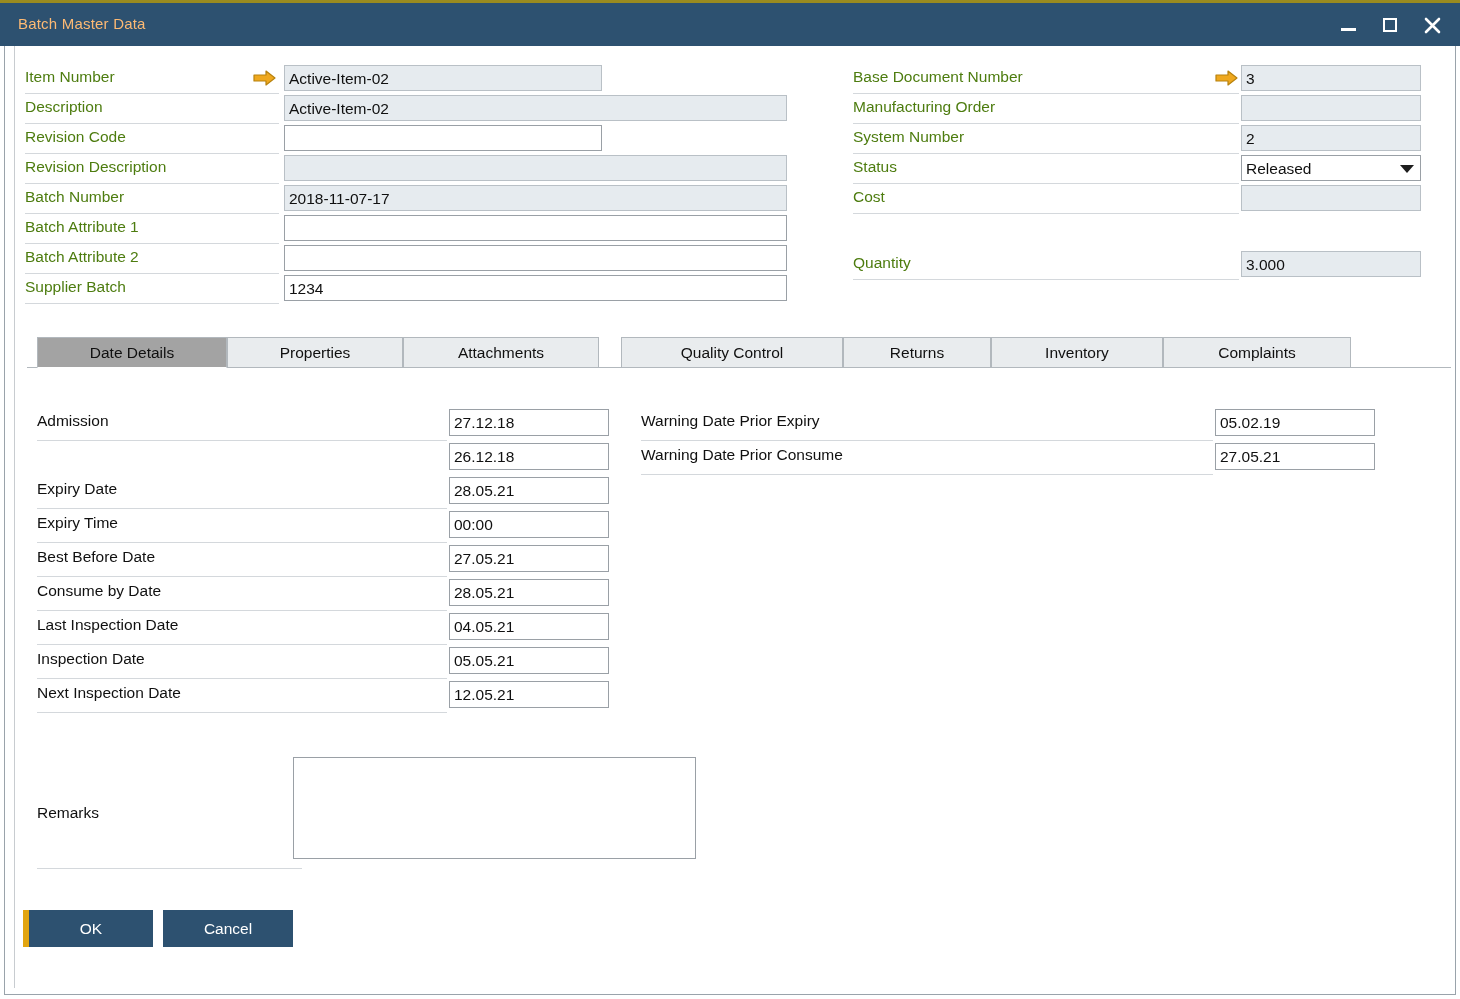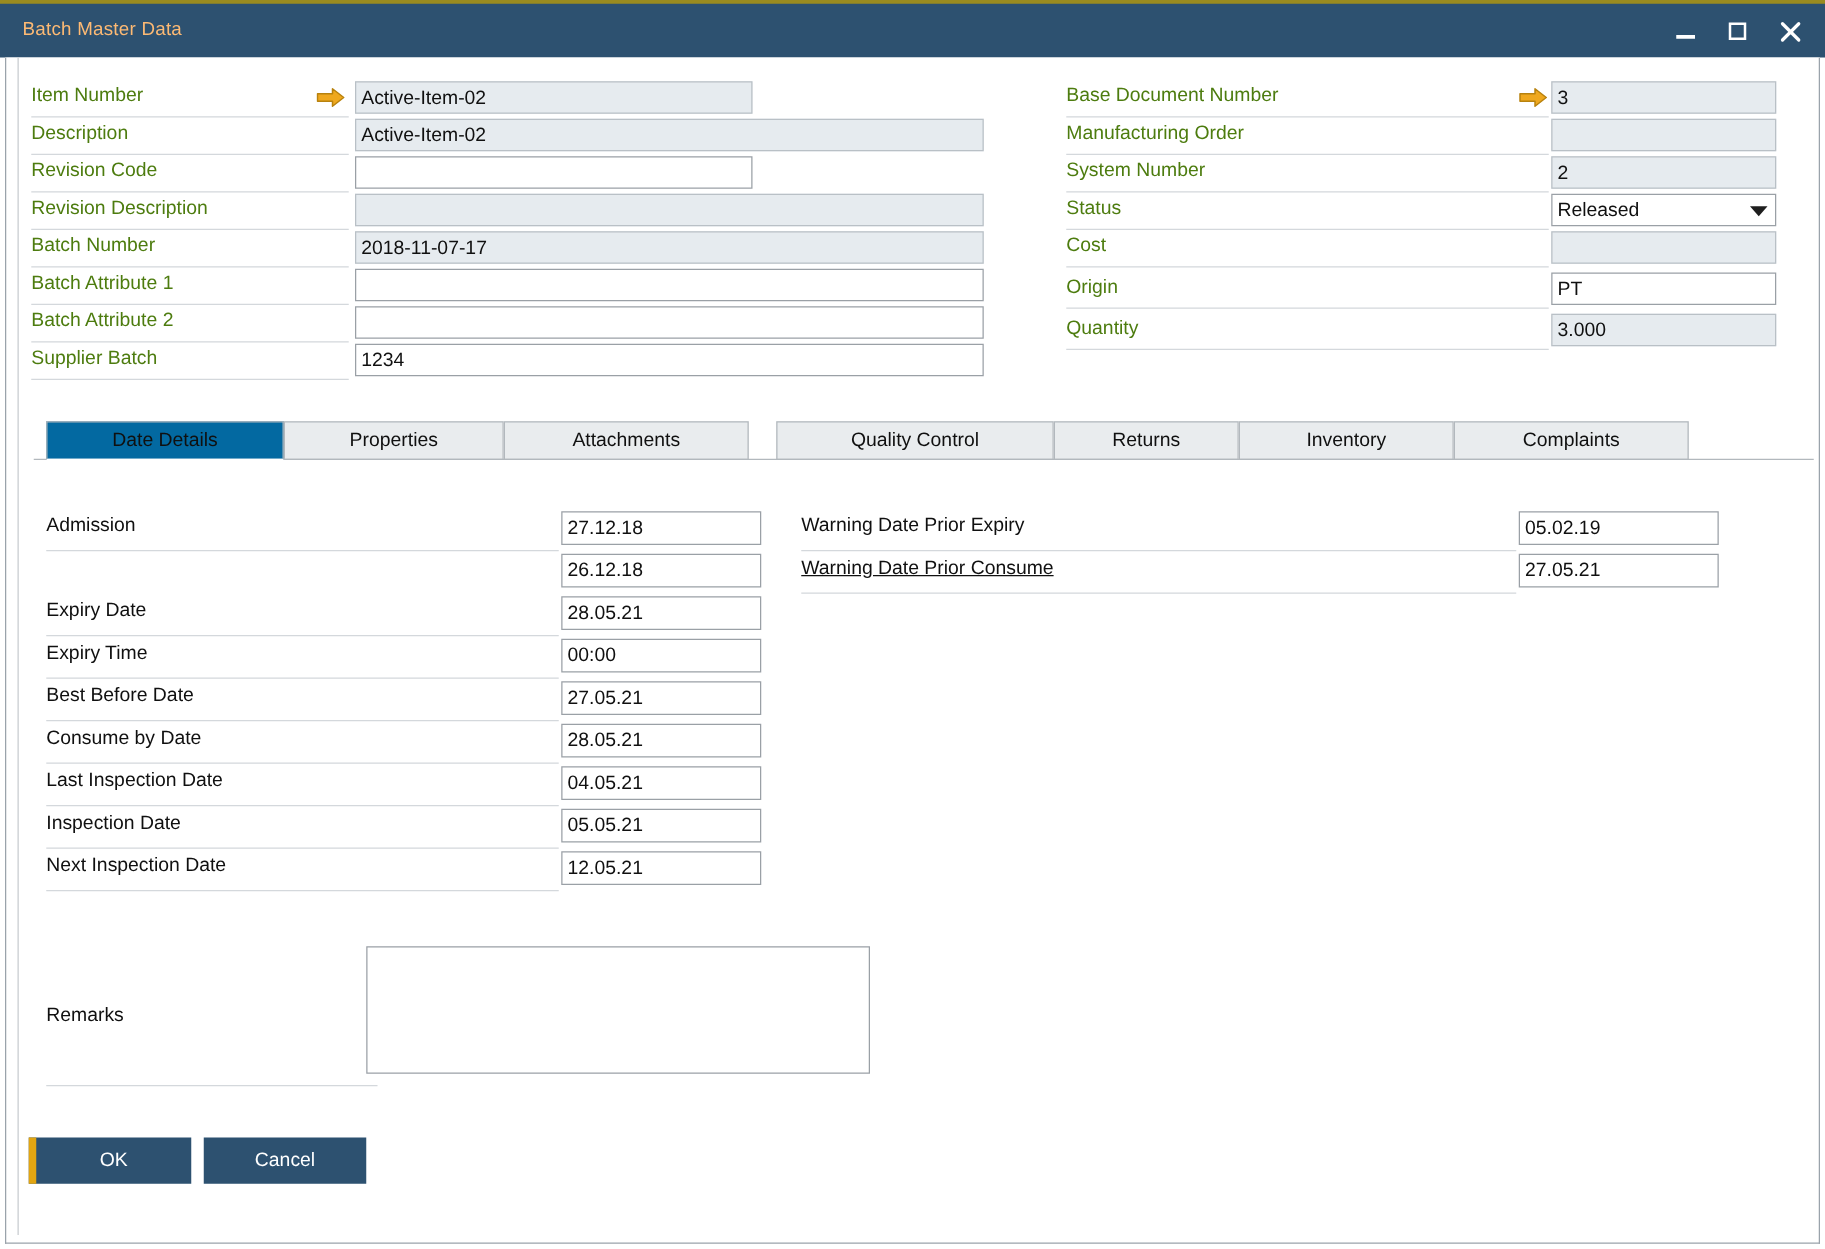--- a/index.html
+++ b/index.html
@@ -170,21 +170,21 @@
     text-align: center;
     font-size: 15.5px;
     color: #101010;
     background: #e9ecee;
     border: 1px solid #b2b8bd;
     box-sizing: border-box;
     cursor: pointer;
     white-space: nowrap;
   }
   .tab.active {
-    background: #0369a1;
+    background: #a3a3a3;
     border-bottom: 1px solid #ffffff;
     z-index: 3;
   }
   .tabstrip-line {
     position: absolute;
     left: 22px;
     top: 321px;
     width: 1424px;
     height: 1px;
     background: #b2b8bd;
@@ -382,24 +382,20 @@
           <span>Released</span>
           <span class="dd-arrow"></span>
         </div>
       </div>
 
       <div class="field-row" style="left:848px; top:139px; width:580px;">
         <div class="fl" style="width:386px;">Cost</div>
         <div class="fi ro" style="left:388px; width:180px;"></div>
       </div>
 
-      <div class="field-row" style="left:848px; top:172px; width:580px;">
-        <div class="fl" style="width:386px;">Origin</div>
-        <div class="fi" style="left:388px; width:180px;">PT</div>
-      </div>
 
       <div class="field-row" style="left:848px; top:205px; width:580px;">
         <div class="fl" style="width:386px;">Quantity</div>
         <div class="fi ro" style="left:388px; width:180px;">3.000</div>
       </div>
     </div>
 
     <div class="tabstrip-line"></div>
     <div class="tabs">
       <div class="tab active" style="left:10px;  width:190px;">Date Details</div>
@@ -448,21 +444,21 @@
       <div class="trow" style="left:10px; top:312px; width:580px;">
         <div class="tl" style="width:410px;">Next Inspection Date</div>
         <div class="ti" style="left:412px; width:160px;">12.05.21</div>
       </div>
 
       <div class="trow" style="left:614px; top:40px; width:734px;">
         <div class="tl" style="width:572px;">Warning Date Prior Expiry</div>
         <div class="ti" style="left:574px; width:160px;">05.02.19</div>
       </div>
       <div class="trow" style="left:614px; top:74px; width:734px;">
-        <div class="tl" style="width:572px;text-decoration:underline;">Warning Date Prior Consume</div>
+        <div class="tl" style="width:572px;">Warning Date Prior Consume</div>
         <div class="ti" style="left:574px; width:160px;">27.05.21</div>
       </div>
 
       <div class="remarks-label" style="left:10px;">Remarks</div>
       <textarea class="remarks-box" placeholder="" style=""></textarea>
     </div>
 
     <button class="btn default" style="left:18px; width:130px;">OK</button>
     <button class="btn" style="left:158px; width:130px;">Cancel</button>
   </div>

